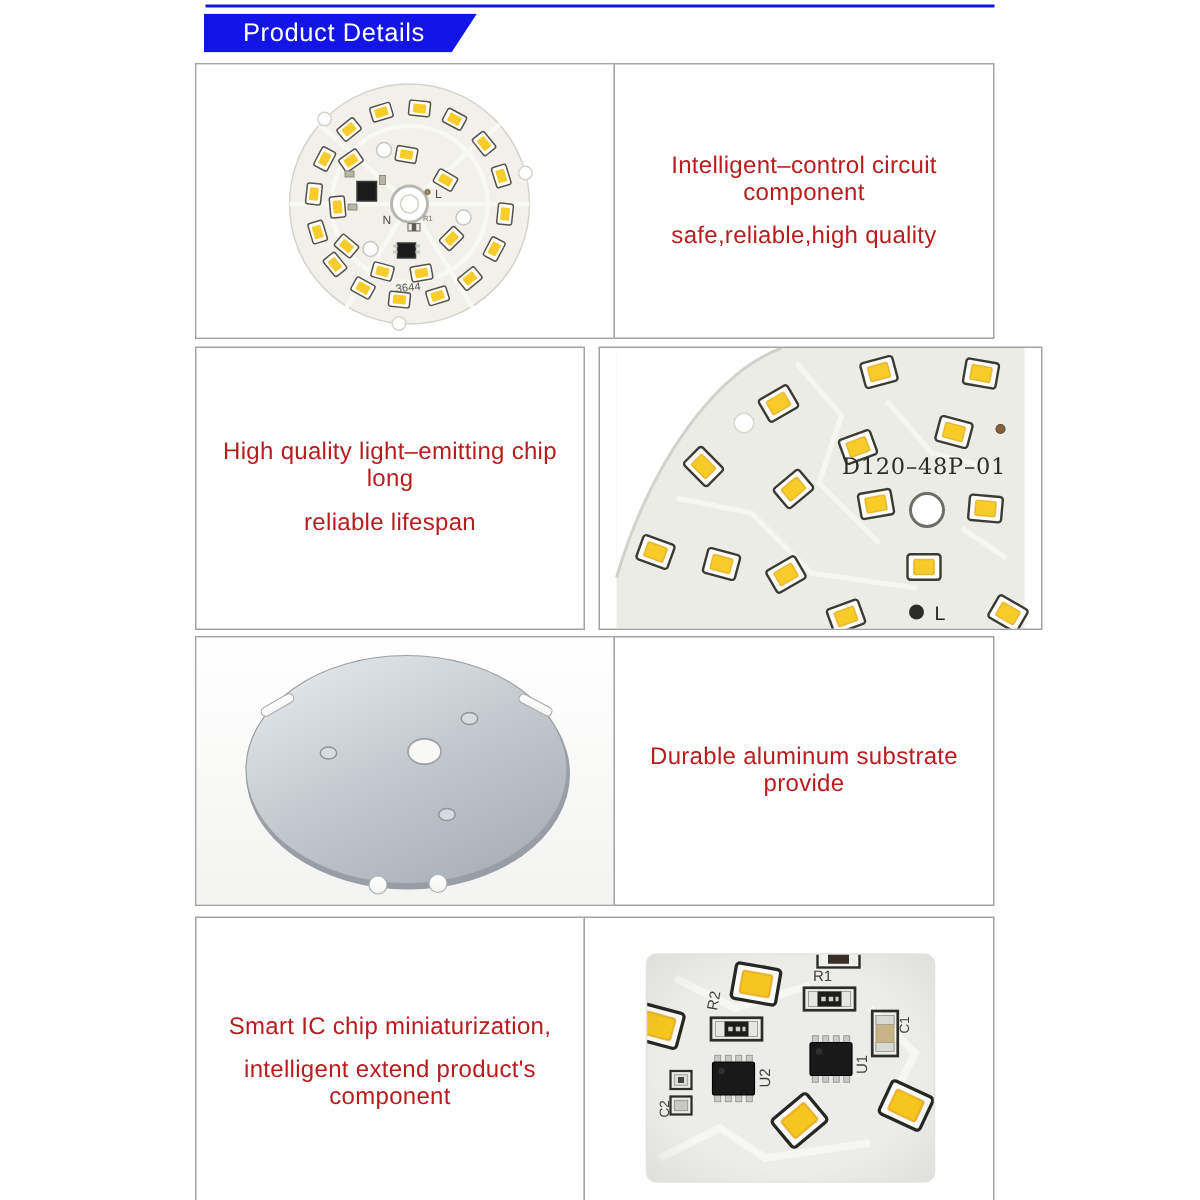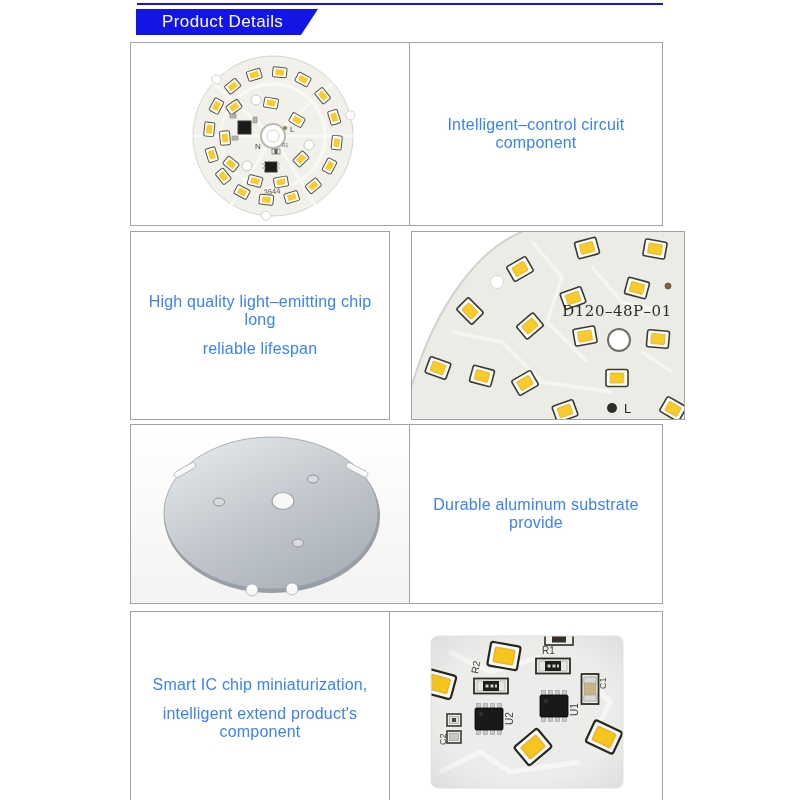--- a/index.html
+++ b/index.html
@@ -5,25 +5,25 @@
   html,body{margin:0;padding:0;background:#fff;}
   .page{position:relative;width:800px;height:800px;overflow:hidden;background:#fff;
         font-family:"Liberation Sans",sans-serif;border-radius:24px;}
   .top-rule{position:absolute;left:137px;top:3px;width:526px;height:2px;background:#1315e6;}
   .banner{position:absolute;left:136px;top:9px;width:182px;height:26px;background:#1315e6;
           clip-path:polygon(0 0,100% 0,calc(100% - 17px) 100%,0 100%);
           color:#fff;font-size:17px;line-height:26px;padding-left:0;letter-spacing:.4px;}
   .banner span{display:inline-block;padding-left:26px;}
   .cell{position:absolute;background:#fff;border:1px solid #a3a3a3;box-sizing:border-box;}
   .txtcell{display:flex;flex-direction:column;justify-content:center;align-items:center;gap:11px;
-           font-size:16px;color:#3b82f6;letter-spacing:.2px;text-align:center;}
+           font-size:16px;color:#b91c1c;letter-spacing:.2px;text-align:center;}
   .r1-img{left:130px;top:42px;width:280px;height:184px;}
   .r1-txt{left:409px;top:42px;width:254px;height:184px;}
   .r2-txt{left:130px;top:231px;width:260px;height:189px;}
-  .r2-img{left:411px;top:231px;width:274px;height:189px;}
+  .r2-img{left:399px;top:231px;width:296px;height:189px;}
   .r3-img{left:130px;top:424px;width:280px;height:180px;}
   .r3-txt{left:409px;top:424px;width:254px;height:180px;gap:32px;}
   .r4-txt{left:130px;top:611px;width:260px;height:195px;}
   .r4-img{left:389px;top:611px;width:274px;height:195px;}
   .cell svg{display:block;width:100%;height:100%;}
 </style>
 </head>
 <body>
 
 <div class="page">
@@ -115,20 +115,21 @@
       </g>
       <circle cx="154" cy="85" r="1.8" fill="#a08850" stroke="#6b6b60" stroke-width="0.6"></circle>
       <text x="159" y="89" font-size="8" fill="#4c4c44" font-family="Liberation Sans, sans-serif">L</text>
       <text x="124" y="106" font-size="8" fill="#4c4c44" font-family="Liberation Sans, sans-serif">N</text>
       <text x="151" y="104" font-size="5" fill="#6d6d64" font-family="Liberation Sans, sans-serif">R1</text>
       <text x="133" y="152" font-size="7.5" fill="#5a5a52" font-family="Liberation Sans, sans-serif" transform="rotate(-6 133 152)">3644</text>
     </svg>
   </div>
   <div class="cell txtcell r1-txt">
     <div>Intelligent–control circuit component</div>
+    <div>safe,reliable,high quality</div>
   </div>
 
   <div class="cell txtcell r2-txt">
     <div>High quality light–emitting chip long</div>
     <div>reliable lifespan</div>
   </div>
   <div class="cell r2-img">
     <svg viewBox="0 0 272 187">
       <defs>
         <g id="led2">

